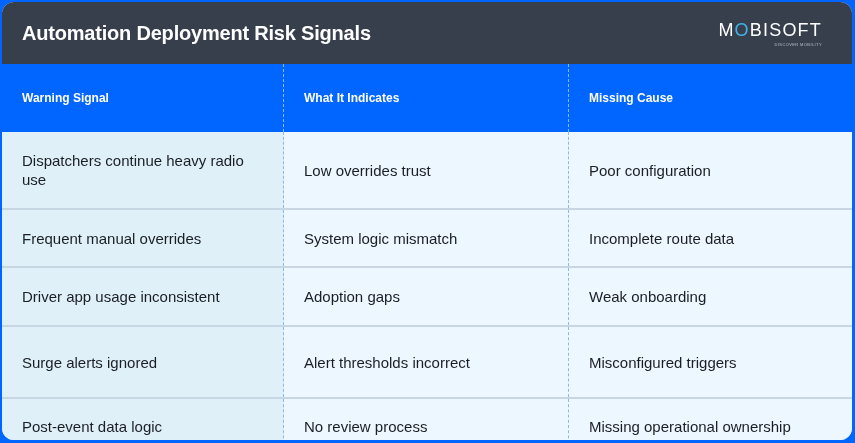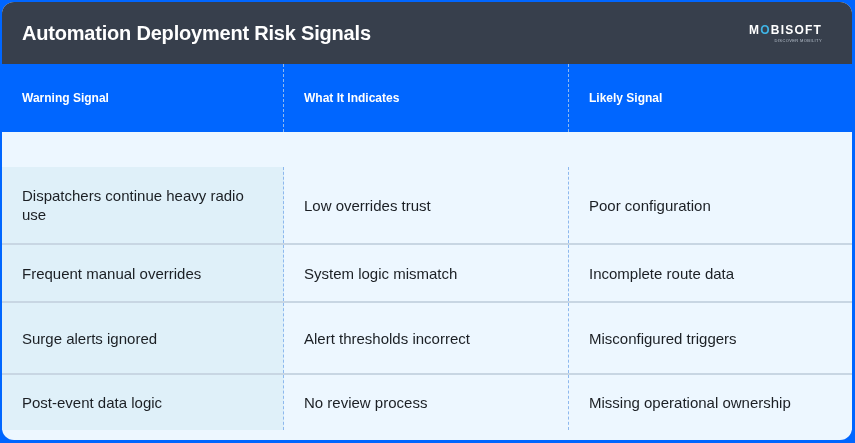--- a/index.html
+++ b/index.html
@@ -1,62 +1,67 @@
 <!DOCTYPE html>
 <html><head>
 <meta charset="utf-8">
 <style>
   html, body { margin:0; padding:0; }
   body { width:855px; height:443px; background:#0066ff; font-family:"Liberation Sans", sans-serif; overflow:hidden; }
   .card { position:absolute; left:2px; top:2px; width:850px; height:438px; border-radius:12px; overflow:hidden; background:#edf7ff; }
   .titlebar { height:62px; background:#373f4c; display:flex; align-items:center; justify-content:space-between; padding:16px 20px; box-sizing:border-box; }
   .title { color:#fff; font-size:20px; font-weight:bold; letter-spacing:-0.2px; }
   .logo { display:flex; flex-direction:column; align-items:flex-end; margin-right:10px; }
-  .logo-word { color:#fff; font-size:12px; letter-spacing:1.2px; font-weight:bold; }
+  .logo-word { color:#fff; font-size:18px; letter-spacing:1.2px; font-weight:normal; }
   .logo-word .o { color:#3fb4e5; }
   .logo-tag { color:#b7c0cc; font-size:4px; letter-spacing:0.4px; margin-top:1px; }
   .header { display:flex; height:68px; background:#0066ff; }
   .col { box-sizing:border-box; padding-left:20px; display:flex; align-items:center; }
   .c1 { width:282px; } .c2 { width:285px; } .c3 { width:283px; }
   .header .col { color:#fff; font-size:12px; font-weight:bold; }
   .header .c1, .header .c2, .row .c1, .row .c2 { border-right:1px dashed #8db8ee; }
   .row { display:flex; border-top:2px solid #c8d6e3; box-sizing:border-box; }
-  .row:first-of-type { border-top:none;margin-top:35px; }
+  .row:first-of-type { border-top:none; }
   .row .col { color:#1b1f24; font-size:15px; line-height:19px; }
   .row .c1 { background:#dff0f9; padding-right:16px; }
   .row .c2, .row .c3 { background:#edf7ff; }
 </style>
 </head>
 <body>
 
 <div class="card">
   <div class="titlebar">
     <div class="title">Automation Deployment Risk Signals</div>
     <div class="logo">
       <div class="logo-word"><span>M</span><span class="o">O</span><span>BISOFT</span></div>
       <div class="logo-tag">DISCOVER MOBILITY</div>
     </div>
   </div>
 
   <div class="header">
     <div class="col c1">Warning Signal</div>
     <div class="col c2">What It Indicates</div>
-    <div class="col c3">Likely Signal</div>
+    <div class="col c3">Missing Cause</div>
   </div>
 
   <div class="body">
     <div class="row" style="height:76px">
       <div class="col c1">Dispatchers continue heavy radio use</div>
       <div class="col c2">Low overrides trust</div>
       <div class="col c3">Poor configuration</div>
     </div>
     <div class="row" style="height:58px">
       <div class="col c1">Frequent manual overrides</div>
       <div class="col c2">System logic mismatch</div>
       <div class="col c3">Incomplete route data</div>
+    </div>
+    <div class="row" style="height:59px">
+      <div class="col c1">Driver app usage inconsistent</div>
+      <div class="col c2">Adoption gaps</div>
+      <div class="col c3">Weak onboarding</div>
     </div>
     <div class="row" style="height:72px">
       <div class="col c1">Surge alerts ignored</div>
       <div class="col c2">Alert thresholds incorrect</div>
       <div class="col c3">Misconfigured triggers</div>
     </div>
     <div class="row" style="height:57px">
       <div class="col c1">Post-event data logic</div>
       <div class="col c2">No review process</div>
       <div class="col c3">Missing operational ownership</div>

